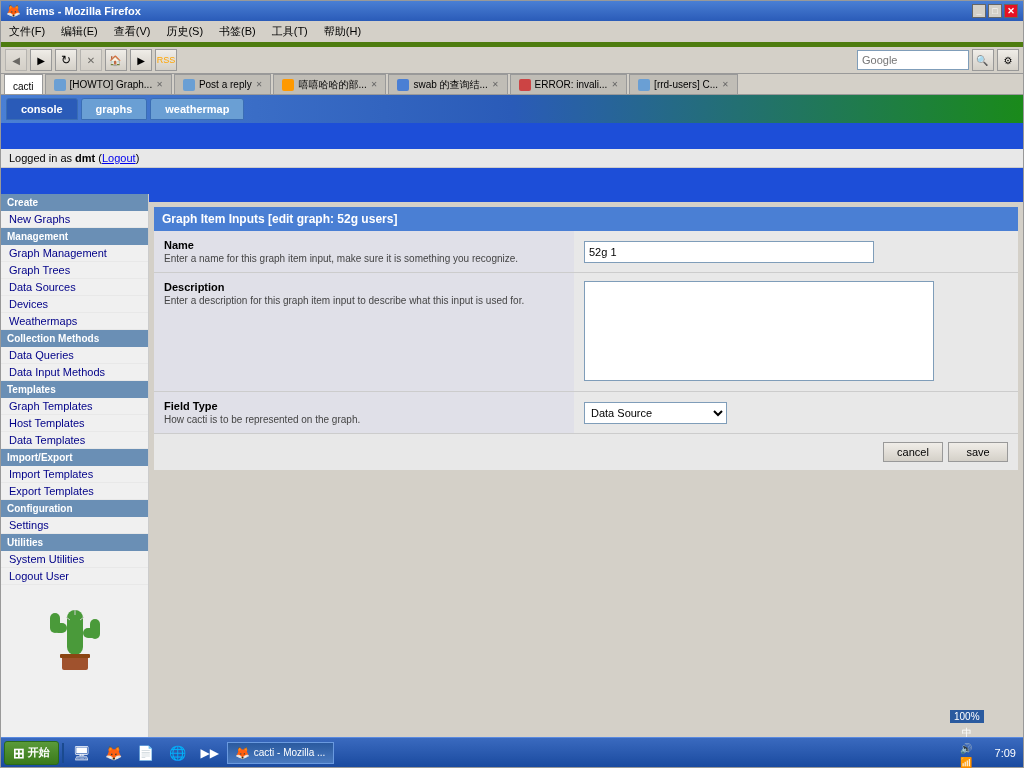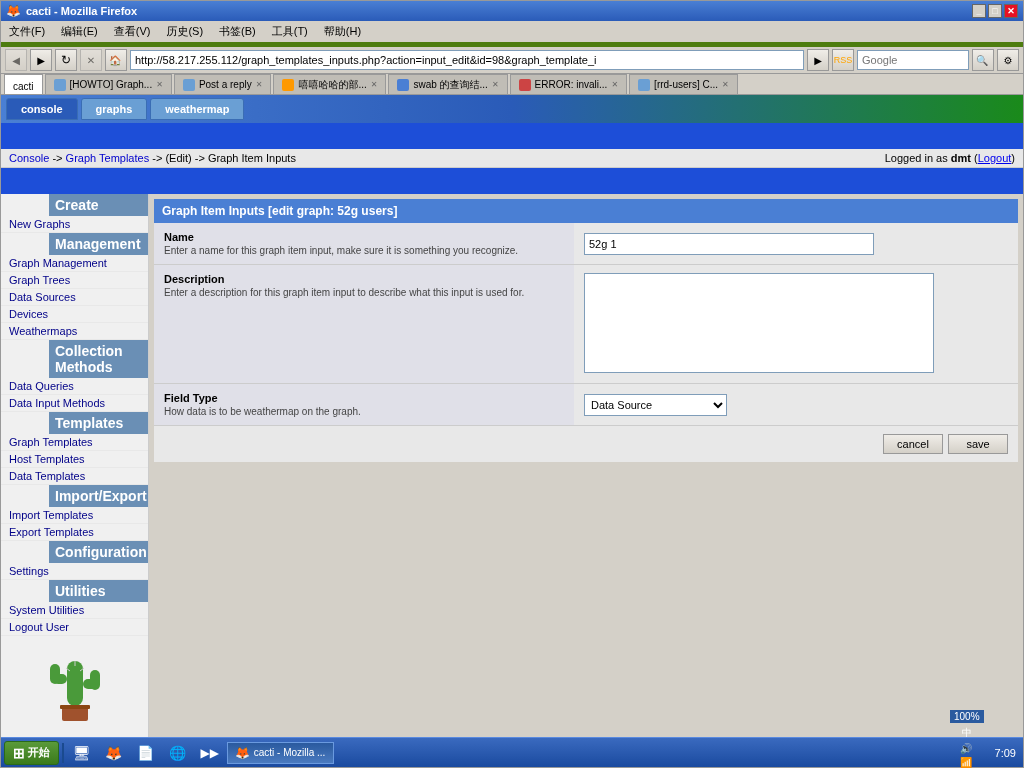--- a/index.html
+++ b/index.html
@@ -37,27 +37,27 @@
     .app-tab.active { background: #2a5bb8; }
 
     .breadcrumb-bar { background: #e8e8e8; padding: 3px 8px; display: flex; justify-content: space-between; align-items: center; border-bottom: 1px solid #ccc; font-size: 11px; }
     .breadcrumb a { color: #0000cc; text-decoration: none; }
     .login-info { font-size: 11px; }
 
     .main-area { display: flex; flex: 1; overflow: hidden; }
 
     
     .sidebar { width: 148px; background: #f0f0f0; border-right: 1px solid #ccc; overflow-y: auto; flex-shrink: 0; }
-    .sidebar-section-header { background: #6a8fb5; color: white; padding: 3px 6px; font-weight: bold; font-size: 14px; margin-left: 48px; }
+    .sidebar-section-header { background: #6a8fb5; color: white; padding: 3px 6px; font-weight: bold; font-size: 10px; }
     .sidebar-item { padding: 2px 8px; font-size: 11px; cursor: pointer; color: #000088; border-bottom: 1px solid #e8e8e8; }
     .sidebar-cactus { text-align: center; padding: 10px; }
     .cactus-svg { width: 70px; height: 80px; }
 
     
-    .content-area { flex: 1; overflow-y: auto; padding: 5px; background: #d4d0c8; }
+    .content-area { flex: 1; overflow-y: auto; padding: 5px; background: #d4d0c8; margin-top: 8px; }
 
     .form-container { background: #d4d0c8; }
     .form-title { background: #4a7fd4; color: white; padding: 5px 8px; font-size: 12px; font-weight: bold; margin-bottom: 0; }
     .form-table { width: 100%; border-collapse: collapse; background: #e8e8e8; }
     .form-row { border-bottom: 1px solid #ccc; }
     .form-label-cell { padding: 8px 10px; width: 420px; vertical-align: top; background: #e0e0e8; }
     .form-label-title { font-weight: bold; font-size: 11px; margin-bottom: 2px; }
     .form-label-desc { font-size: 10px; color: #444; }
     .form-input-cell { padding: 8px 10px; vertical-align: middle; background: #e8e8e8; }
     .form-text-input { width: 290px; height: 22px; border: 1px solid #7f9db9; padding: 2px 4px; font-size: 11px; background: white; }
@@ -85,21 +85,21 @@
     .taskbar-separator { width: 2px; background: #1a4a8f; height: 20px; }
   </style>
 </head>
 <body>
 
 <div class="browser-chrome">
 
   <div class="title-bar">
     <div class="title-bar-left">
       <span style="font-size:12px;">🦊</span>
-      <span>cacti - Mozilla Firefox</span>
+      <span>items - Mozilla Firefox</span>
     </div>
     <div class="title-bar-controls">
       <div class="title-btn">_</div>
       <div class="title-btn">□</div>
       <div class="title-btn" style="background:#e81123;color:white;">✕</div>
     </div>
   </div>
 
   <div class="menu-bar">
     <span class="menu-item">文件(F)</span>
@@ -111,21 +111,20 @@
     <span class="menu-item">帮助(H)</span>
   </div>
 
   <div class="nav-bar">
     <div class="nav-btn disabled">◀</div>
     <div class="nav-btn">▶</div>
     <div class="nav-btn" style="font-size:12px;">↻</div>
     <div class="nav-btn disabled">✕</div>
     <div class="nav-btn">🏠</div>
     <div class="address-bar">
-      <input class="address-input" type="text" value="http://58.217.255.112/graph_templates_inputs.php?action=input_edit&amp;id=98&amp;graph_template_i" style="">
       <div class="nav-btn">▶</div>
       <div class="nav-btn" style="font-size:9px;color:orange;">RSS</div>
     </div>
     <input class="search-box" type="text" placeholder="Google" style="">
     <div class="nav-btn" style="font-size:10px;">🔍</div>
     <div class="nav-btn" style="font-size:10px;">⚙</div>
   </div>
 
   <div class="tabs-bar">
     <div class="tab active">
@@ -172,29 +171,20 @@
       </div>
       <div class="app-tab">
         <span>graphs</span>
       </div>
       <div class="app-tab">
         <span>weathermap</span>
       </div>
     </div>
 
     <div class="breadcrumb-bar">
-      <div class="breadcrumb">
-        <a href="#">Console</a>
-        <span> -&gt; </span>
-        <a href="#">Graph Templates</a>
-        <span> -&gt; </span>
-        <span>(Edit)</span>
-        <span> -&gt; </span>
-        <span>Graph Item Inputs</span>
-      </div>
       <div class="login-info">
         <span>Logged in as <strong>dmt</strong> (</span><a href="#">Logout</a><span>)</span>
       </div>
     </div>
 
     <div class="main-area">
 
       <div class="sidebar">
         <div class="sidebar-section-header">Create</div>
         <div class="sidebar-item">New Graphs</div>
@@ -275,21 +265,21 @@
                 <div class="form-label-desc">Enter a description for this graph item input to describe what this input is used for.</div>
               </td>
               <td class="form-input-cell">
                 <textarea class="form-textarea" style=""></textarea>
               </td>
             </tr>
 
             <tr class="form-row">
               <td class="form-label-cell">
                 <div class="form-label-title">Field Type</div>
-                <div class="form-label-desc">How data is to be weathermap on the graph.</div>
+                <div class="form-label-desc">How cacti is to be represented on the graph.</div>
               </td>
               <td class="form-input-cell">
                 <select class="form-select">
                   <option>Data Source</option>
                   <option>CDEF</option>
                   <option>Color</option>
                 </select>
               </td>
             </tr>
 

